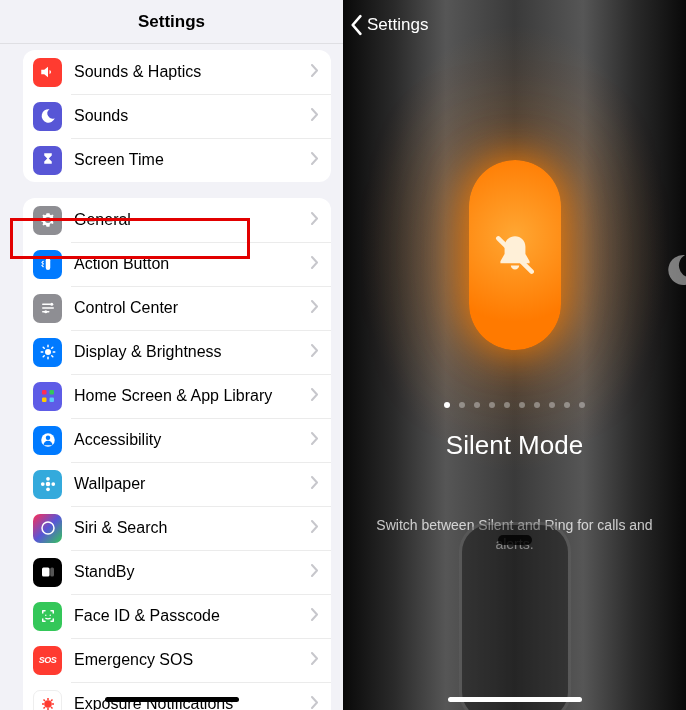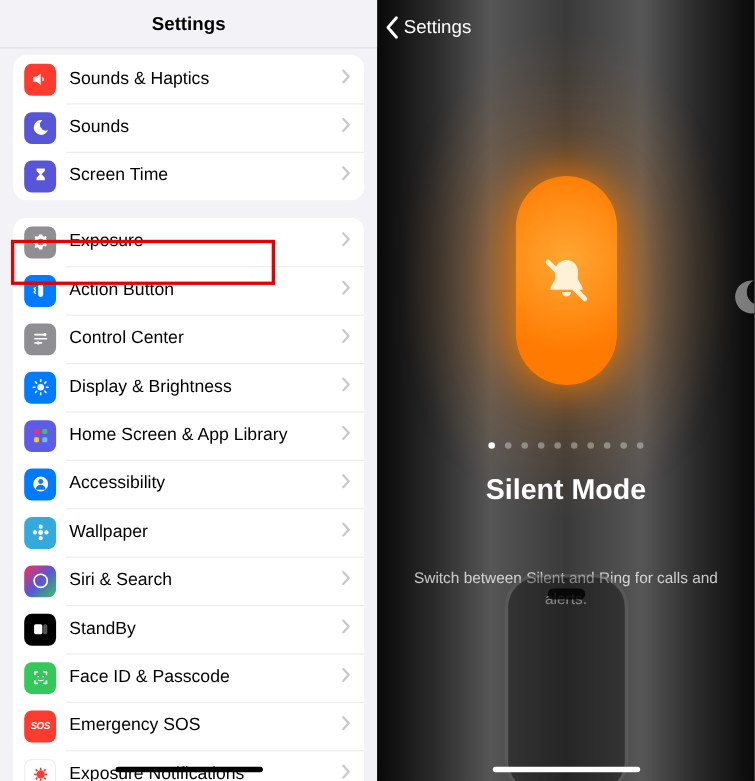--- a/index.html
+++ b/index.html
@@ -9,21 +9,21 @@
   
   .left {
     width: 343px; height: 710px; background: #f2f2f7; position: relative;
     display: flex; flex-direction: column;
   }
   .left-header {
     height: 44px; display: flex; align-items: center; justify-content: center;
     background: #f2f2f7; border-bottom: 1px solid rgba(0,0,0,0.08);
   }
   .left-header-title { font-size: 17px; font-weight: 600; color: #000; }
-  .left-scroll { flex: 1; overflow: hidden; }
+  .left-scroll { flex: 1; overflow: hidden; padding-left: 11px; }
 
   .group {
     margin: 16px 12px 0 12px; background: #fff; border-radius: 12px;
     overflow: hidden;
   }
   .group.first { margin-top: 6px; }
   .row {
     display: flex; align-items: center; height: 44px; padding: 0 12px 0 10px;
     position: relative;
   }
@@ -101,21 +101,21 @@
     position: absolute; top: 402px; left: 0; right: 0; display: flex;
     justify-content: center; gap: 9px;
   }
   .pager .dot {
     width: 6px; height: 6px; border-radius: 50%; background: rgba(255,255,255,0.35);
   }
   .pager .dot.active { background: #fff; }
 
   .mode-title {
     position: absolute; top: 430px; left: 0; right: 0; text-align: center;
-    color: #fff; font-size: 26px; font-weight: 700;
+    color: #fff; font-size: 26px; font-weight: 400;
   }
   .mode-desc {
     position: absolute; top: 470px; left: 28px; right: 28px; text-align: center;
     color: rgba(255,255,255,0.75); font-size: 14px; line-height: 1.35; margin-top: 46px;
   }
 
   .phone-outline {
     position: absolute; top: 522px; left: 50%; transform: translateX(-50%);
     width: 112px; height: 200px; border: 3px solid rgba(255,255,255,0.18);
     border-radius: 30px; background: rgba(0,0,0,0.35);
@@ -173,21 +173,21 @@
             </svg></div>
         </div>
       </div>
       <div class="group">
         <div class="row">
           <div class="icon-box bg-grey">
             <svg viewBox="0 0 24 24">
               <use href="#gear-icon"></use>
             </svg>
           </div>
-          <div class="label">Exposure</div>
+          <div class="label">General</div>
           <div class="chev"><svg width="8" height="13" viewBox="0 0 8 13">
               <path d="M1 1l5 5.5L1 12" stroke="#c7c7cc" stroke-width="2" fill="none" stroke-linecap="round" stroke-linejoin="round"></path>
             </svg></div>
         </div>
         <div class="row">
           <div class="icon-box bg-blue">
             <svg viewBox="0 0 24 24">
               <use href="#action-icon"></use>
             </svg>
           </div>

